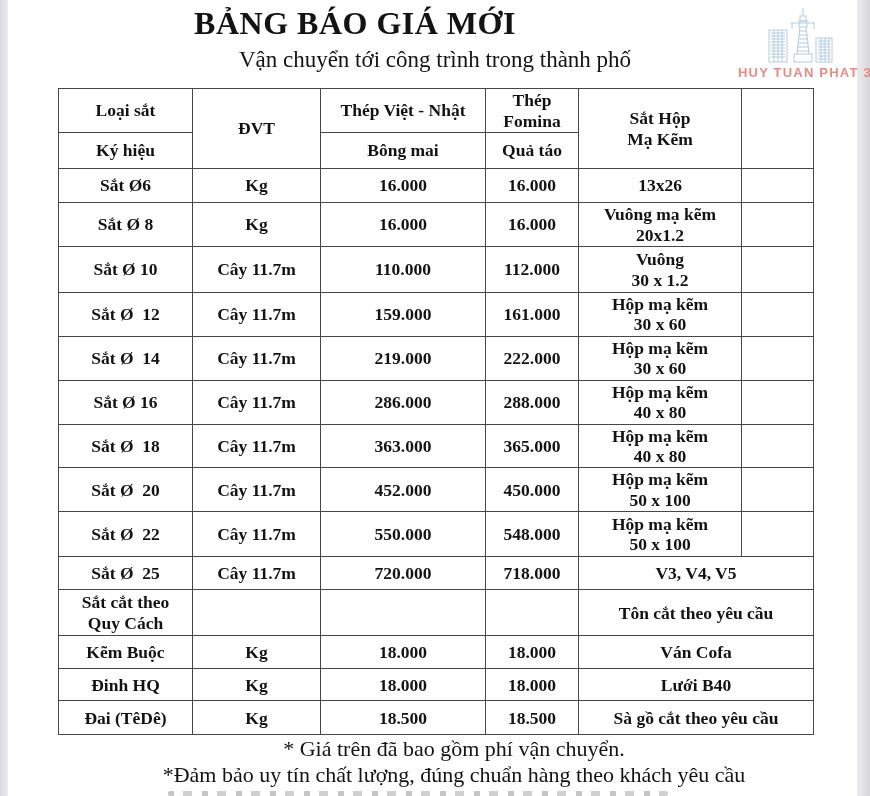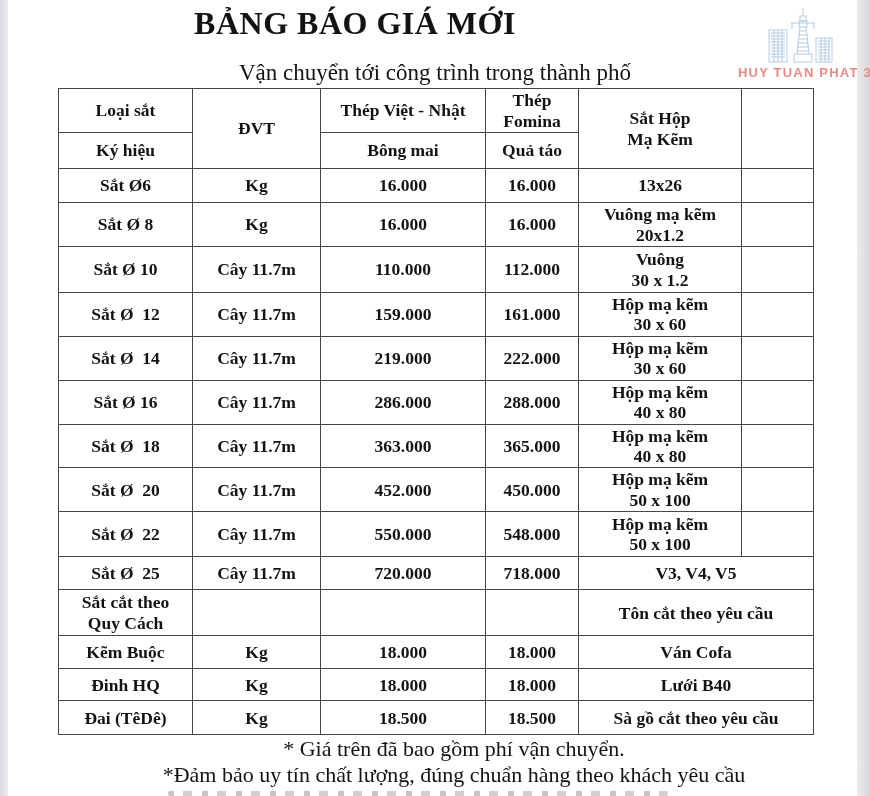--- a/index.html
+++ b/index.html
@@ -10,21 +10,21 @@
   }
   .edge{position:absolute;top:0;height:796px;}
   .edge-left{left:0;width:8px;background:linear-gradient(90deg,#d9d9dd,#ececef);}
   .edge-right{right:0;width:13px;background:linear-gradient(90deg,#ececef,#d7d7db);}
 
   .title{
     position:absolute;top:5px;left:0;width:710px;margin:0;
     text-align:center;font-size:32px;font-weight:bold;letter-spacing:.5px;
   }
   .subtitle{
-    position:absolute;top:60px;left:0;width:870px;
+    position:absolute;top:47px;left:0;width:870px;
     text-align:center;font-size:23px;font-weight:normal;
   }
 
   .logo{position:absolute;top:8px;left:738px;width:130px;text-align:center;}
   .logo svg{display:block;margin:0 auto;}
   .logo-text{
     margin-top:1px;font-family:"Liberation Sans", sans-serif;
     font-weight:bold;font-size:13px;letter-spacing:1.2px;
     color:#e88b85;white-space:nowrap;
   }

